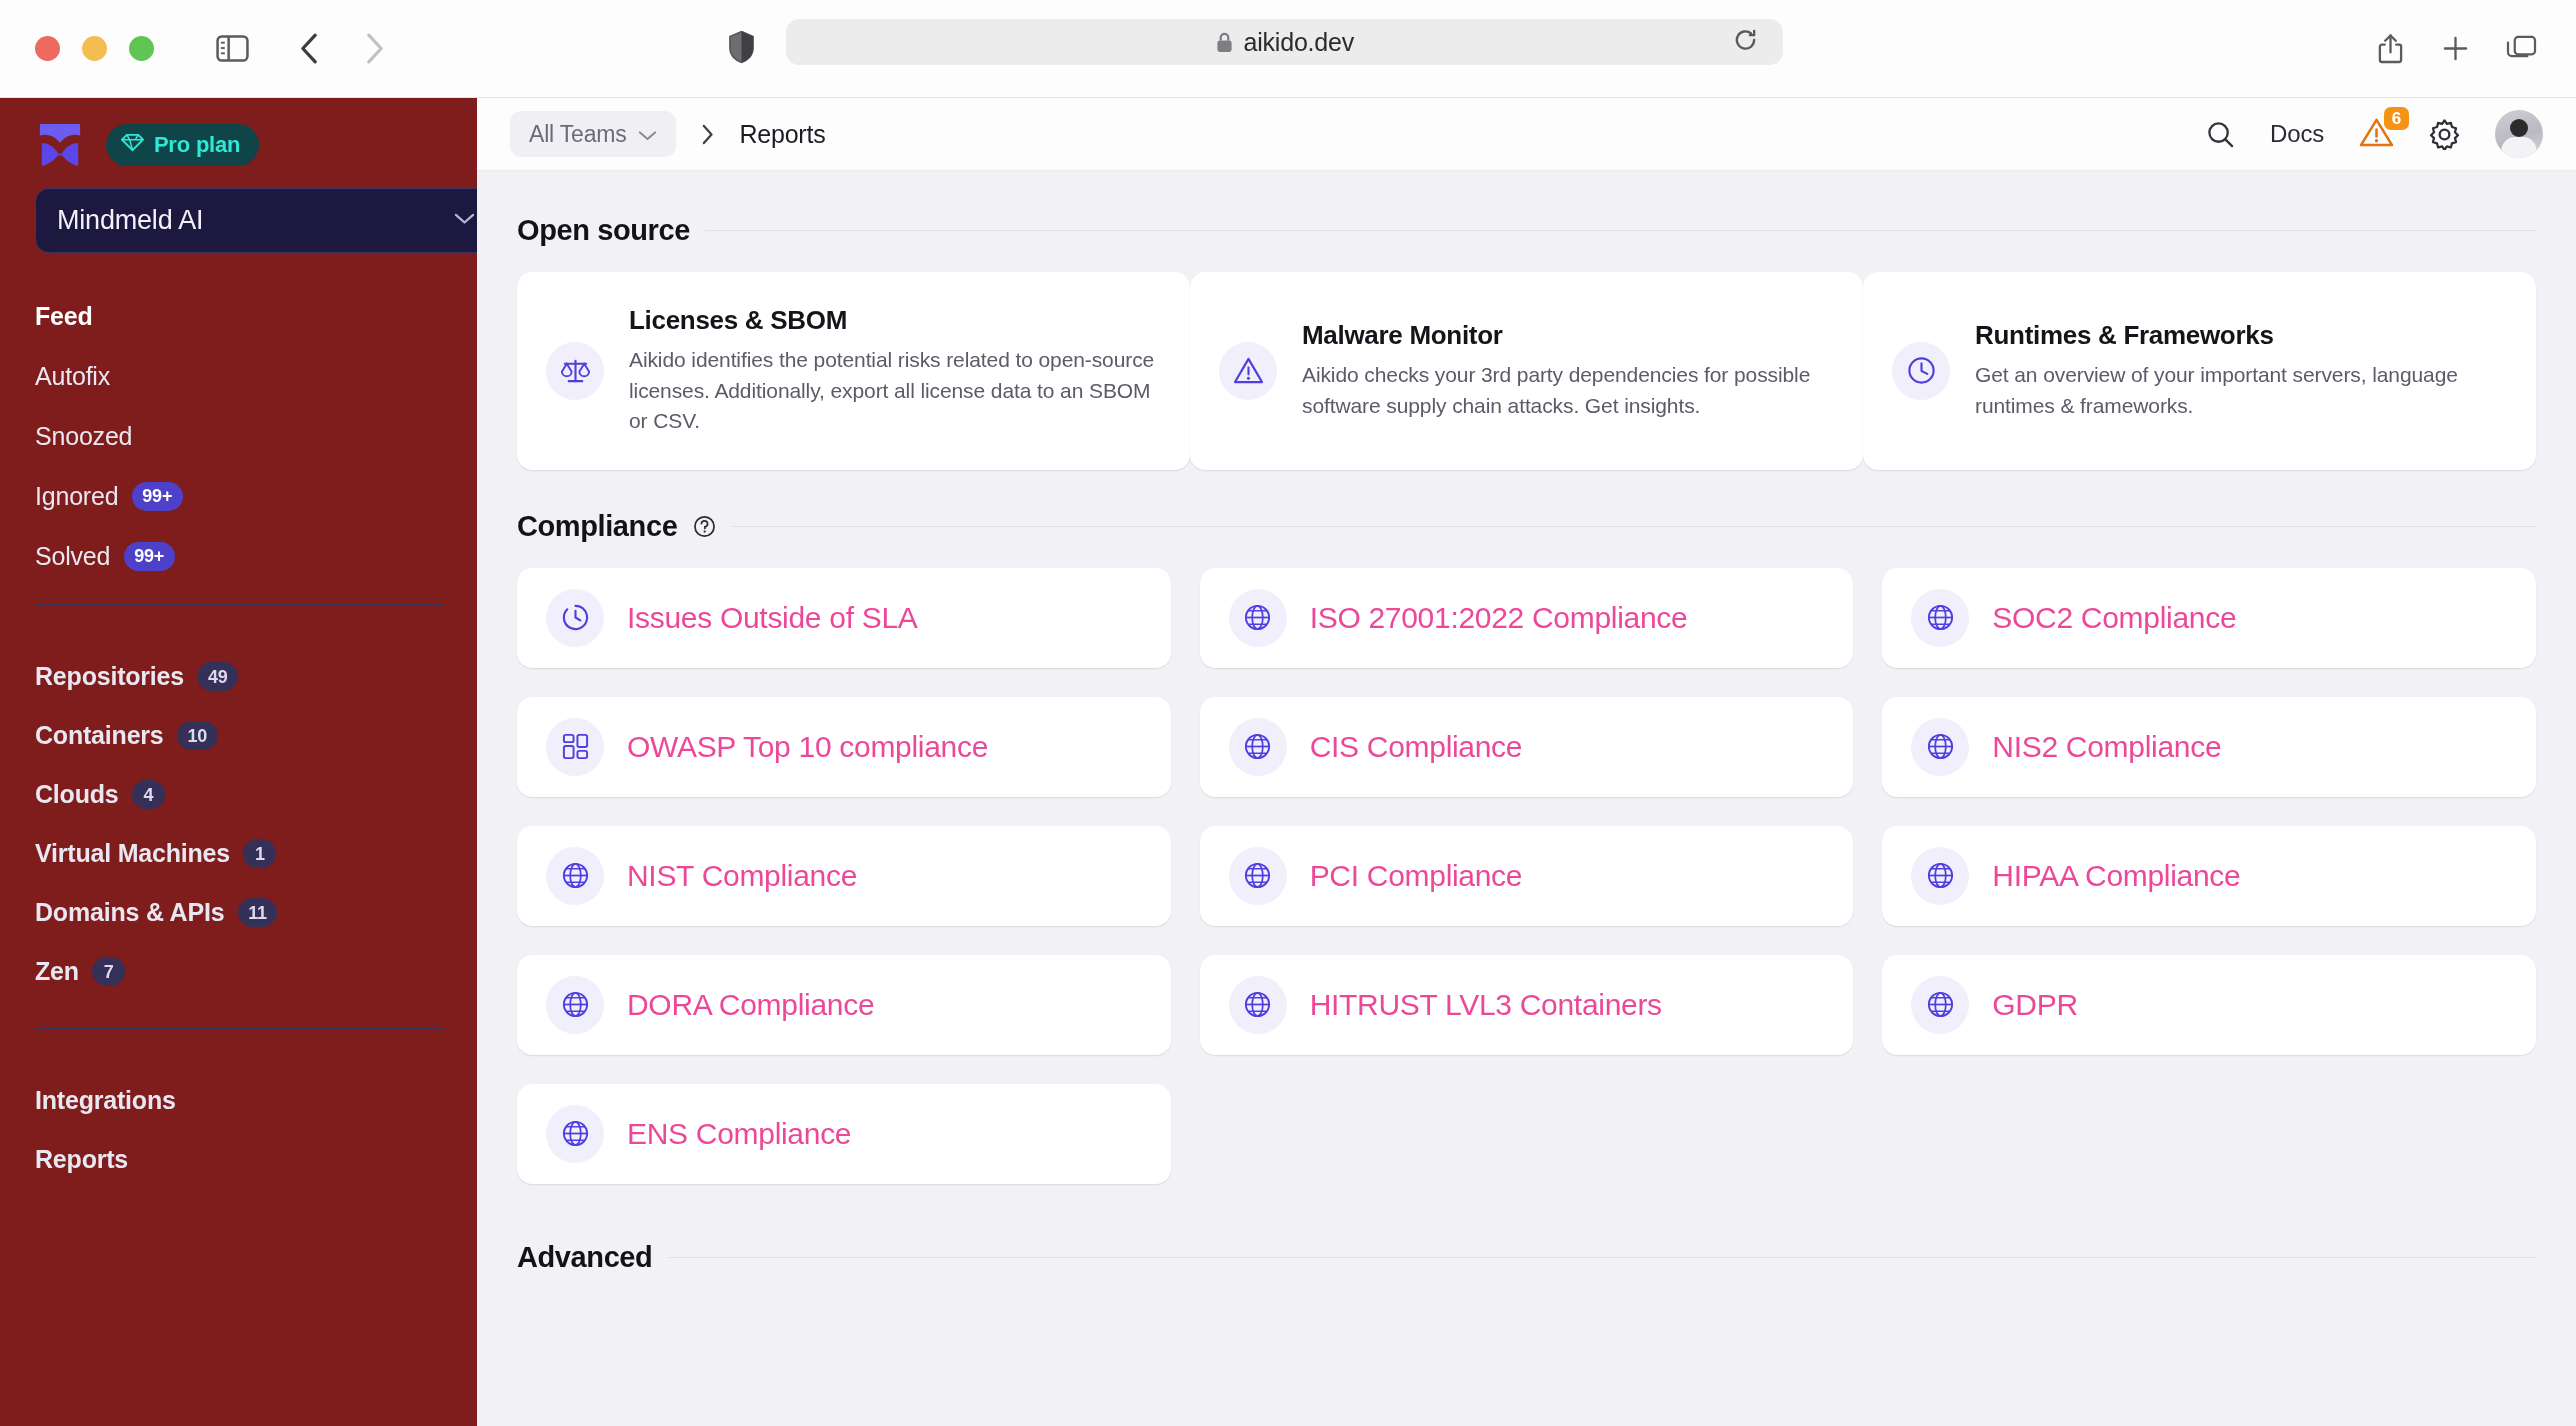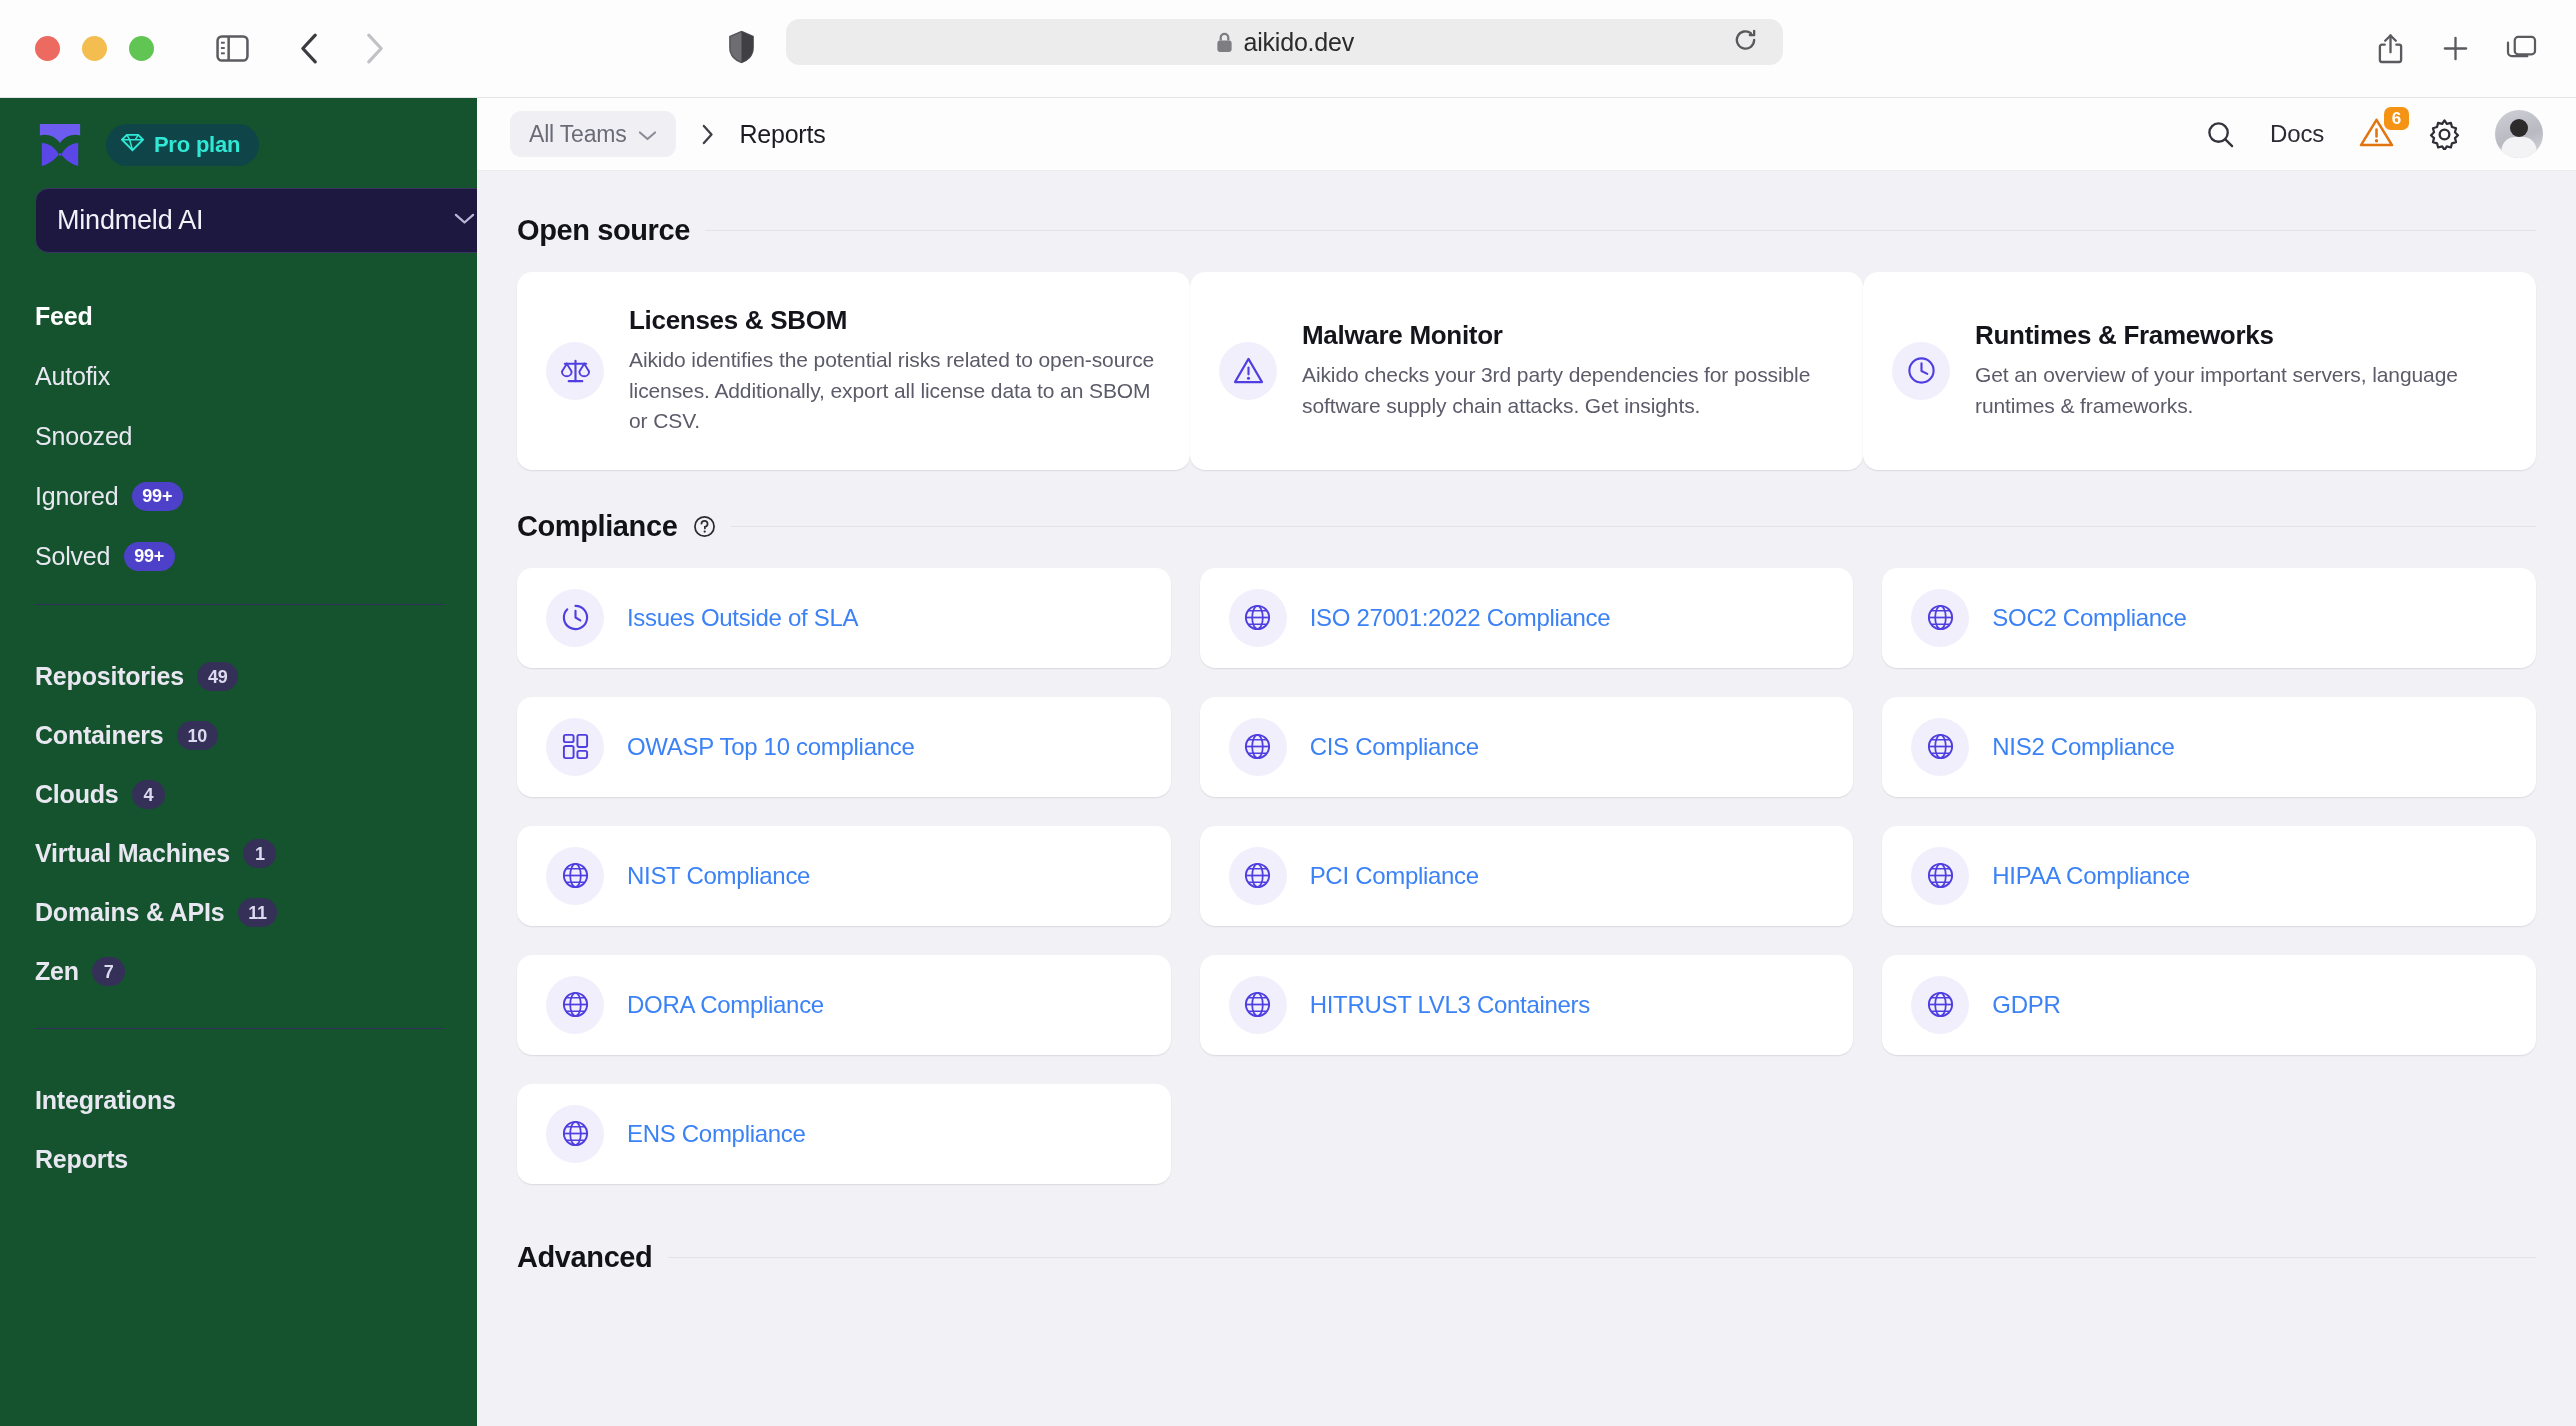--- a/index.html
+++ b/index.html
@@ -35,21 +35,21 @@
   }
   .url-text{ font-size:25px; color:#2b2b2b; letter-spacing:-0.2px; }
   .lock{ margin-right:9.6px; display:flex; align-items:center; }
   .reload{ position:absolute; right:25px; top:50%; transform:translateY(-50%); cursor:pointer; }
 
   .chrome-right{ position:absolute; right:29px; top:50%; transform:translateY(-50%); display:flex; gap:13.4px; align-items:center; }
 
   
   .sidebar{
     position:absolute; left:0; top:98px; width:477px; height:1328px;
-    background:#14532d; color:#fff; padding:0 35px;
+    background:#7f1d1d; color:#fff; padding:0 35px;
     overflow:hidden;
   }
   .sb-top{ display:flex; align-items:center; gap:21px; padding-top:19px; height:75px; }
   .logo{ width:50px; height:50px; display:flex; align-items:center; justify-content:center; }
   .pro-badge{
     display:flex; align-items:center; gap:9.6px;
     background:#0f4448; color:#2fe8d5; border-radius:957px;
     padding:7.7px 19px 7.7px 15.3px; font-size:22px; font-weight:700;
     letter-spacing:-0.2px;
   }
@@ -129,21 +129,21 @@
   }
   .card.feature{ display:flex; align-items:center; gap:25px; padding:33px 29px; min-height:165px; }
   .card.compact{ display:flex; align-items:center; gap:23px; padding:0 29px; height:100px; }
 
   .icon-circle{
     flex:0 0 auto; width:58px; height:58px; border-radius:50%;
     background:#f1effc; display:flex; align-items:center; justify-content:center;
   }
   .card-body{ display:flex; flex-direction:column; gap:9.6px; }
   .card-title{ font-size:26px; font-weight:700; color:#14141b; letter-spacing:-0.3px; }
-  .card-title.thin{ font-weight:400; font-size:24px; color:#3b82f6;text-align:center; }
+  .card-title.thin{ font-weight:400; font-size:30px; color:#ec4899;text-align:center; }
   .card-desc{ font-size:21px; line-height:1.45; color:#5b5b69; letter-spacing:-0.1px; max-width:556px; }
 
   .compliance-grid{ display:grid; grid-template-columns:repeat(3,1fr); gap:29px 29px; }
   .section-advanced{ margin-top:57px; }
 </style>
 </head>
 <body>
 
 <div class="browser-chrome">
   <div class="traffic">

